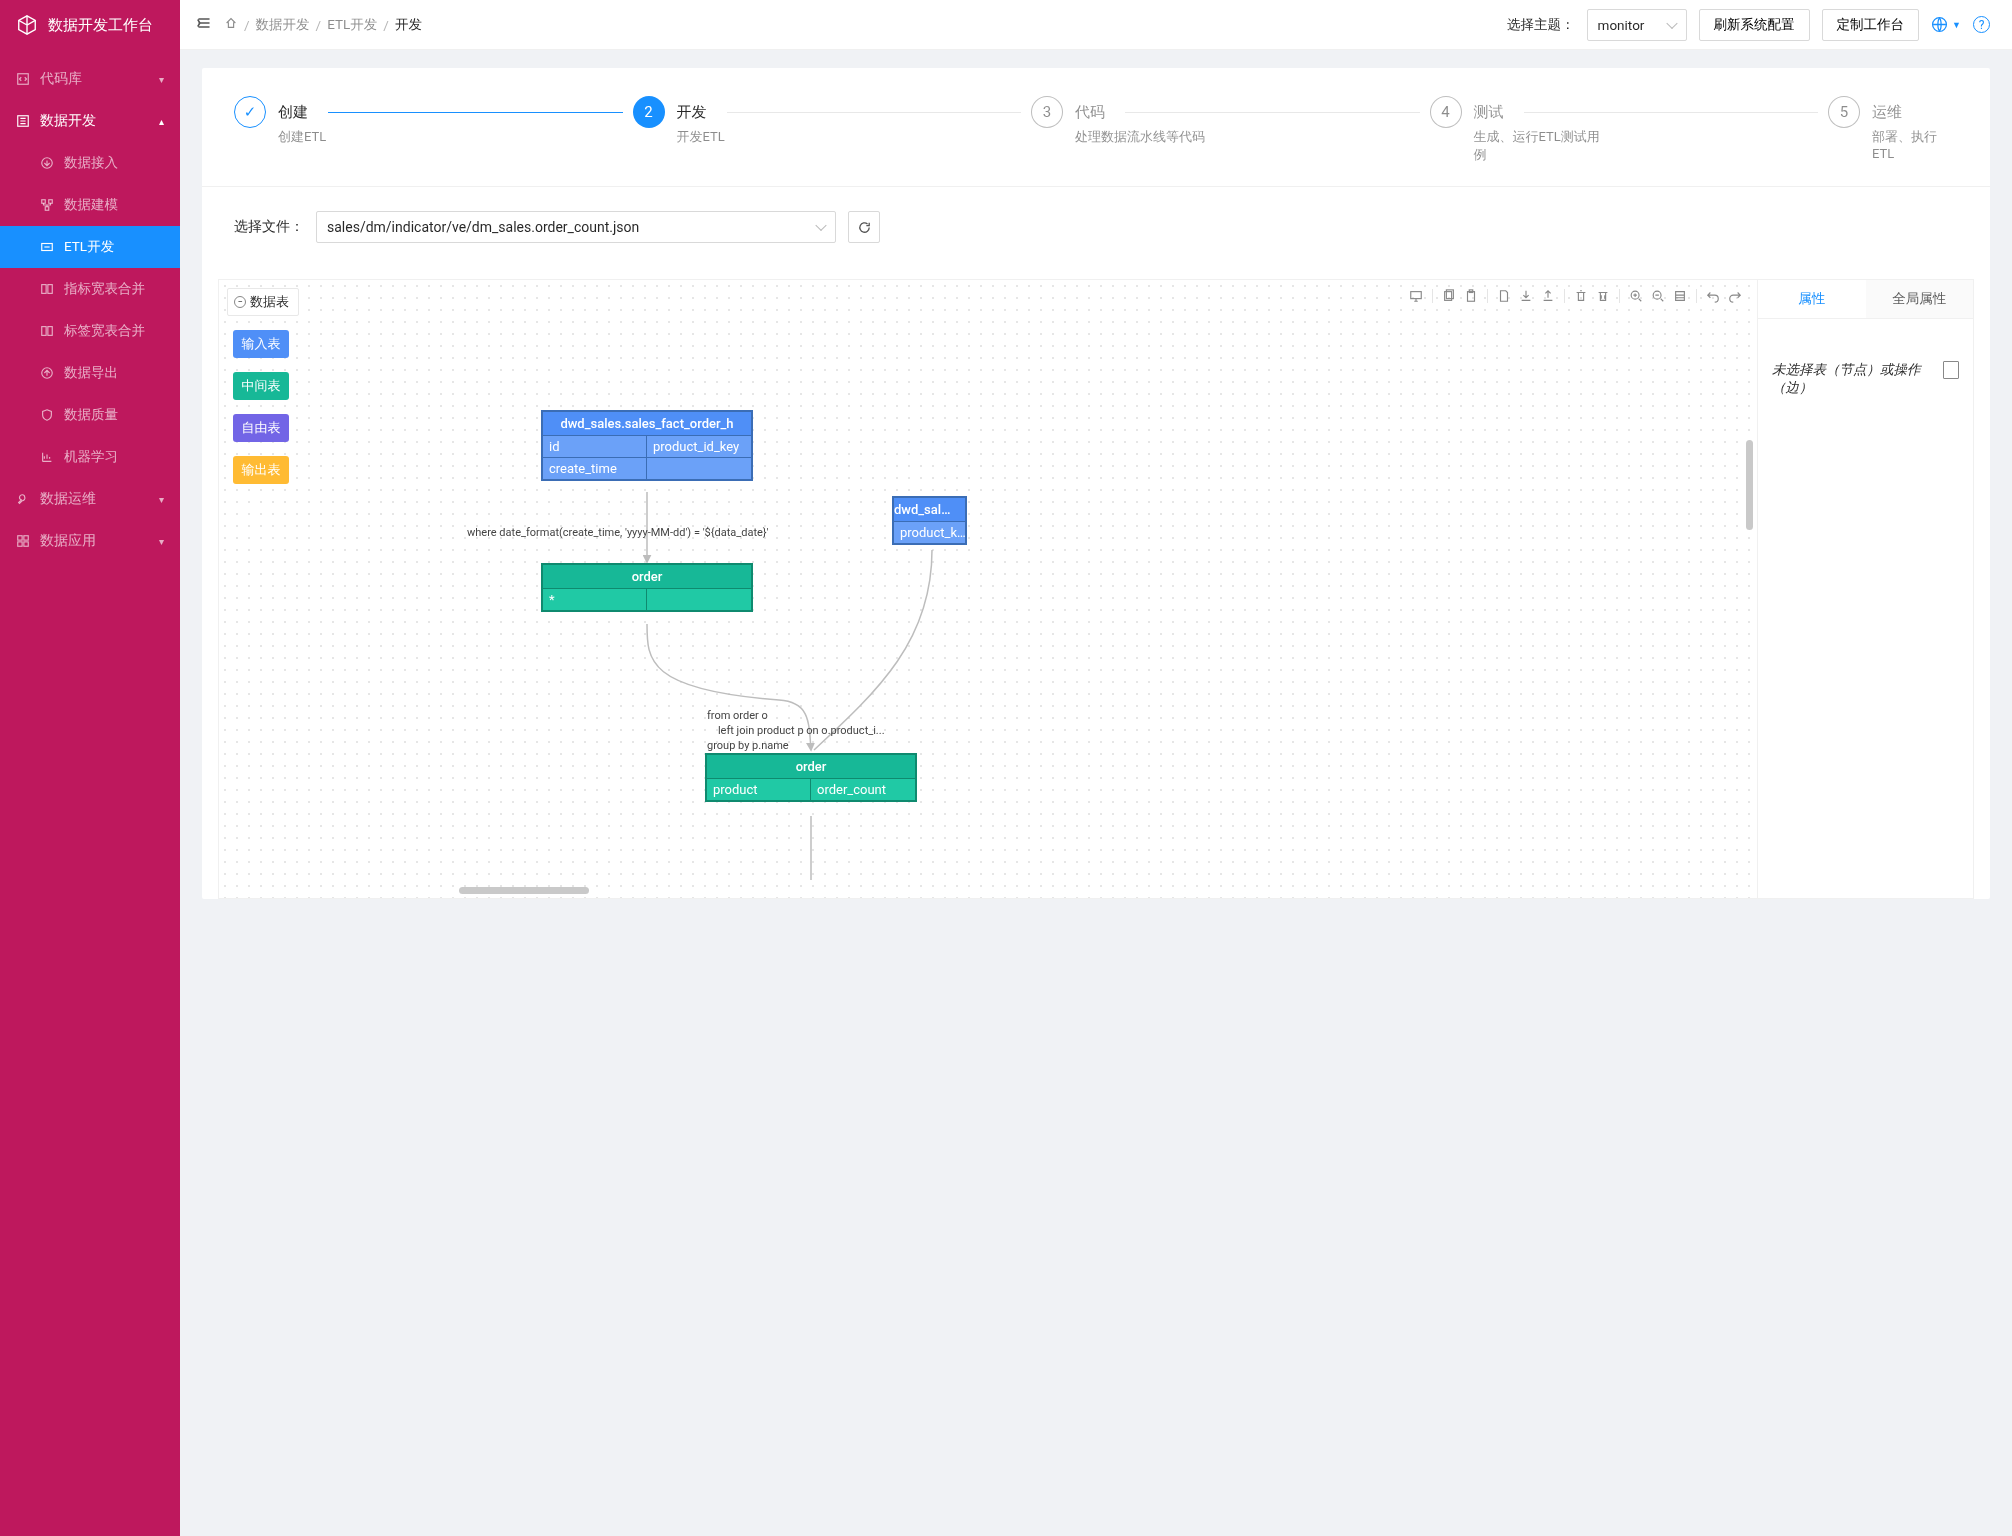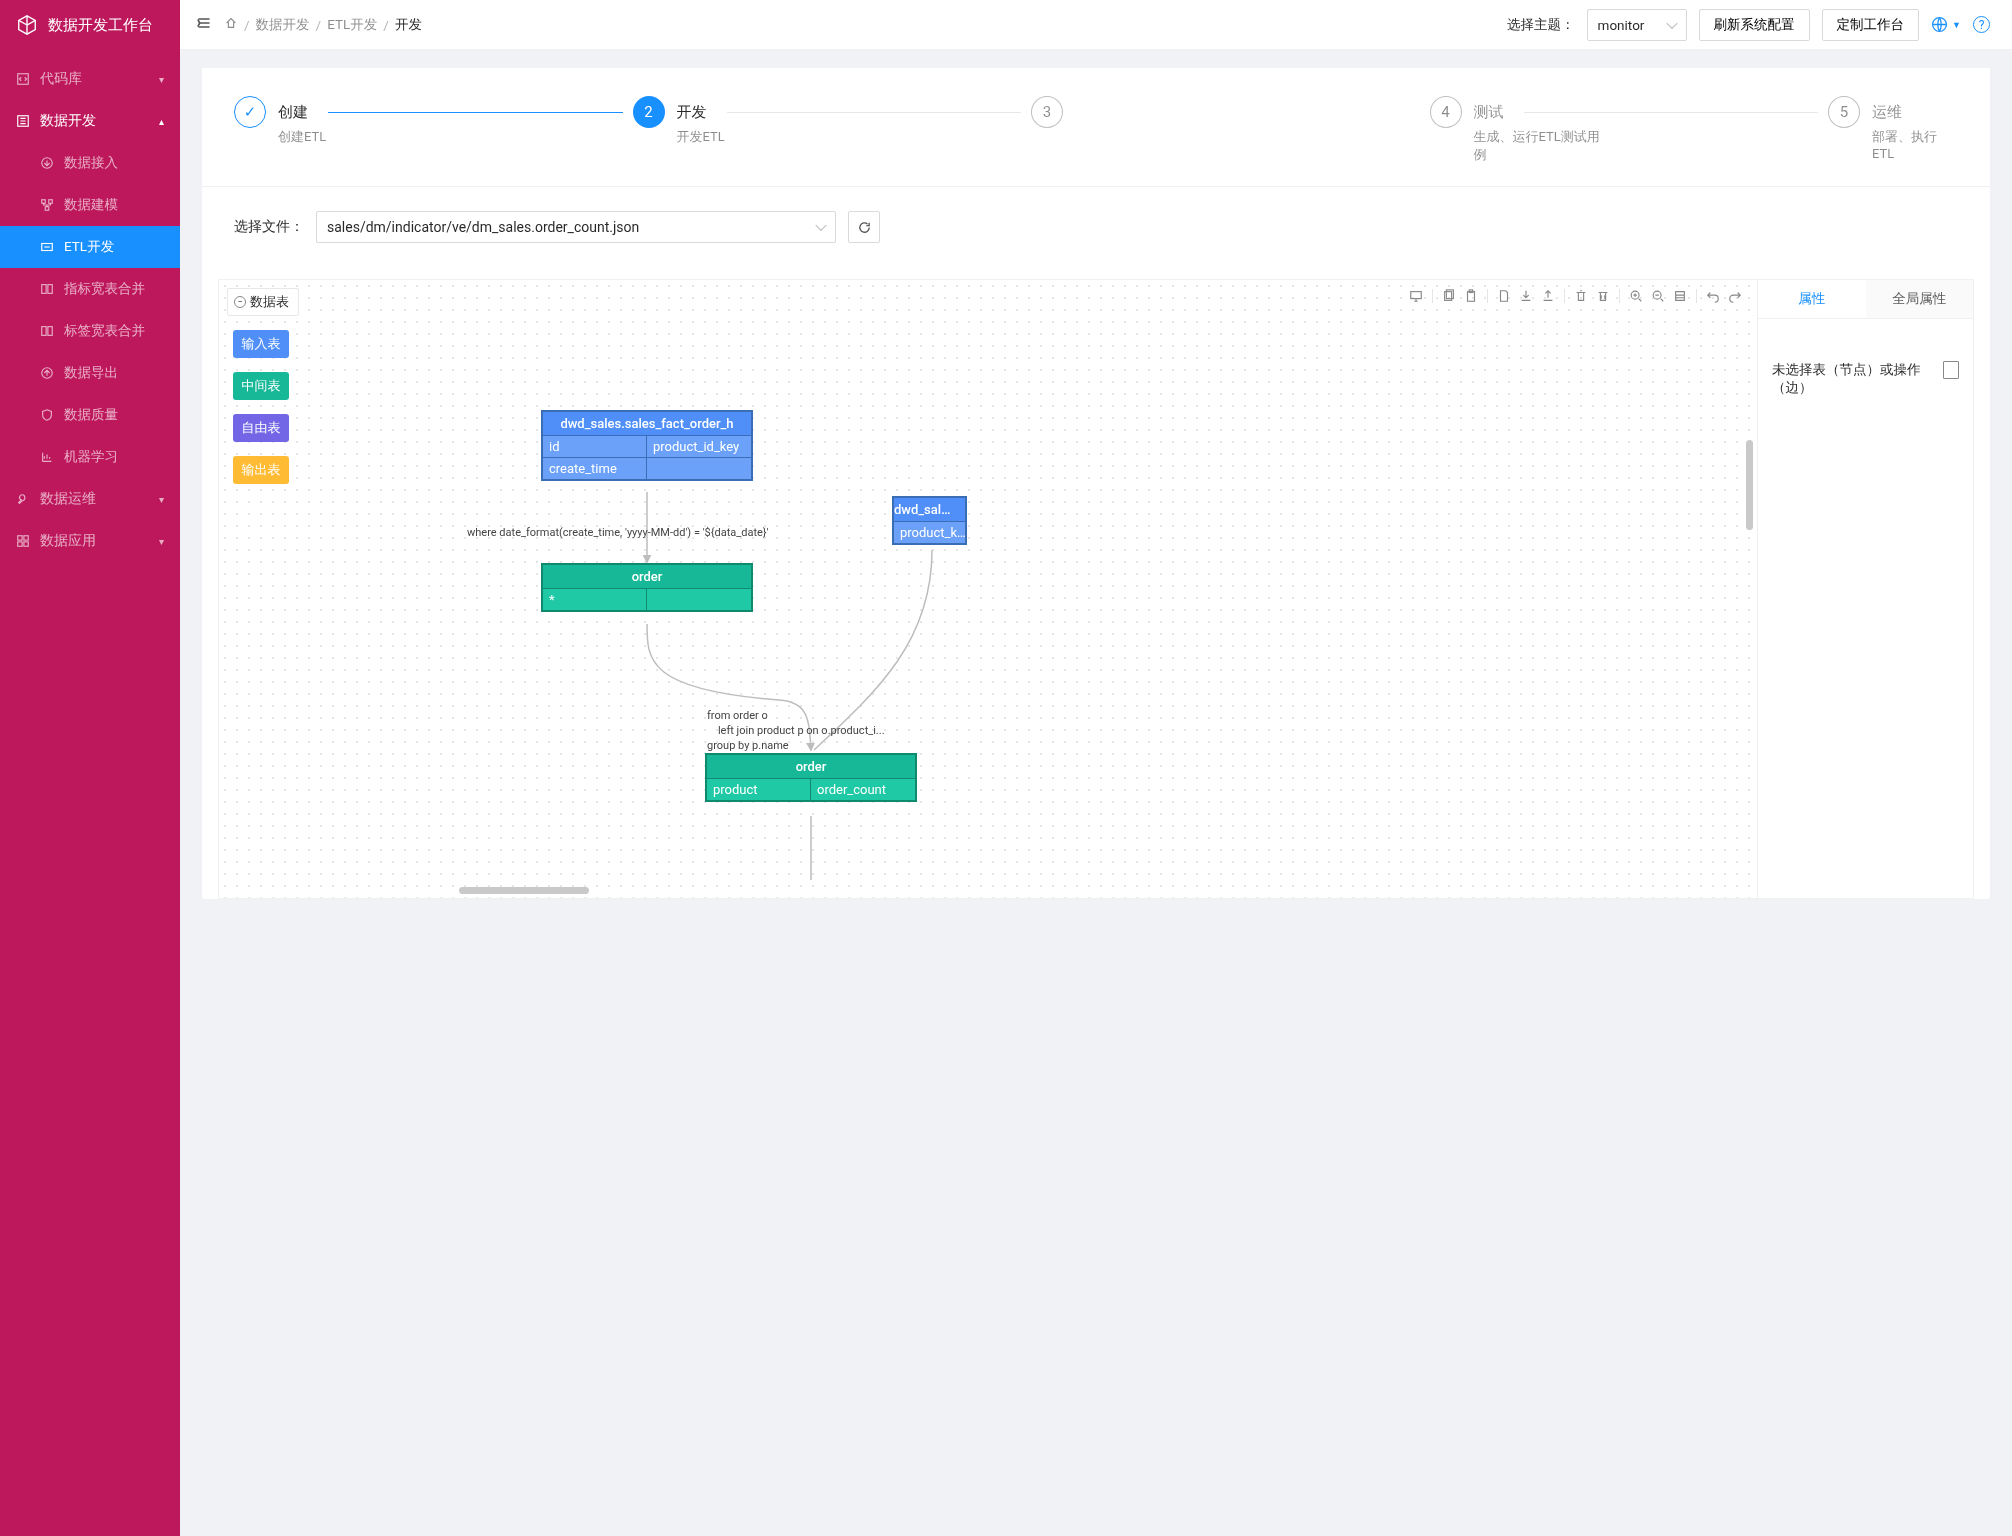--- a/index.html
+++ b/index.html
@@ -107,21 +107,21 @@
 
 .v-scroll { position: absolute; right: 4px; top: 160px; width: 7px; height: 90px; background: #c9c9c9; border-radius: 4px; }
 .h-scroll { position: absolute; left: 240px; bottom: 4px; width: 130px; height: 7px; background: #c9c9c9; border-radius: 4px; }
 
 
 .right-panel { width: 216px; border-left: 1px solid #f0f0f0; display: flex; flex-direction: column; gap: 28px; }
 .rp-tabs { display: flex; border-bottom: 1px solid #f0f0f0; }
 .rp-tab { flex: 1; text-align: center; padding: 10px 0; font-size: 13.5px; cursor: pointer; color: rgba(0,0,0,0.65); }
 .rp-tab.active { color: #1890ff; background: #fff; }
 .rp-tab:not(.active) { background: #fafafa; }
-.rp-body { padding: 14px 14px; font-size: 13.5px; color: rgba(0,0,0,0.85); position: relative; }
+.rp-body { padding: 14px 14px; font-size: 13.5px; color: rgba(0,0,0,0.85); position: relative; font-style: italic; }
 .rp-body .file-ic { position: absolute; right: 14px; top: 14px; width: 16px; height: 18px; border: 1px solid #888; border-radius: 1px; }
 
 </style>
 </head>
 <body>
 
 <div class="app">
 
   <aside class="sidebar">
     <div class="logo">
@@ -305,20 +305,27 @@
             <div class="step-body">
               <div class="step-title">
                 <span>开发</span>
                 <div class="step-line" style="left:50px; right:10px;"></div>
               </div>
               <div class="step-desc">开发ETL</div>
             </div>
           </div>
           <div class="step wait">
             <div class="step-icon">3</div>
+            <div class="step-body">
+              <div class="step-title">
+                <span>代码</span>
+                <div class="step-line" style="left:50px; right:10px;"></div>
+              </div>
+              <div class="step-desc">处理数据流水线等代码</div>
+            </div>
           </div>
           <div class="step wait">
             <div class="step-icon">4</div>
             <div class="step-body">
               <div class="step-title">
                 <span>测试</span>
                 <div class="step-line" style="left:50px; right:10px;"></div>
               </div>
               <div class="step-desc" style="max-width:130px;">生成、运行ETL测试用例</div>
             </div>

